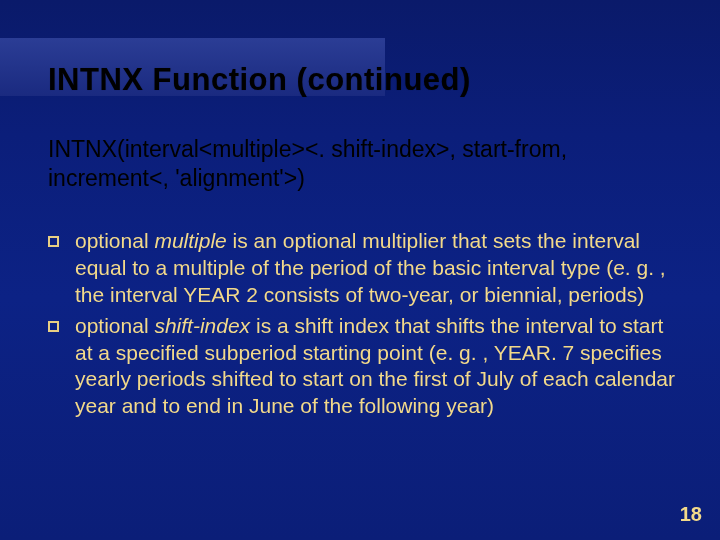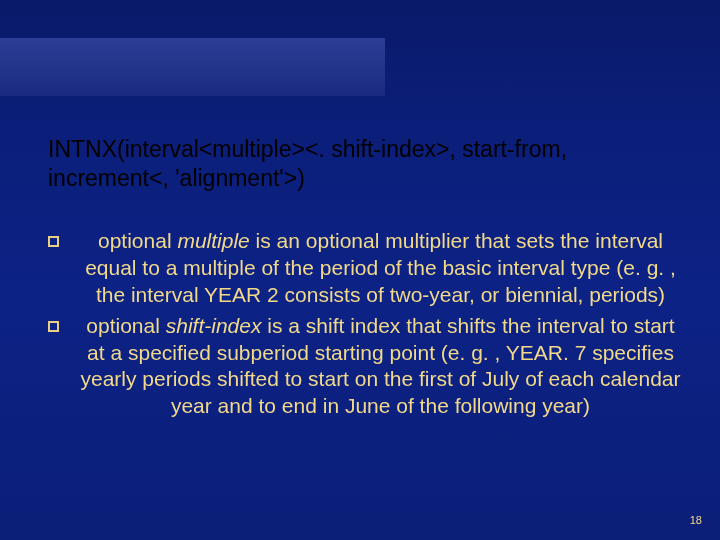--- a/index.html
+++ b/index.html
@@ -50,21 +50,20 @@
   .bullets {
     position: absolute;
     top: 228px;
     left: 48px;
     right: 34px;
   }
   .bullet {
     display: flex;
     align-items: flex-start;
     margin-bottom: 4px;
-    text-align: center;
   }
   .bullet .marker {
     flex: 0 0 auto;
     width: 11px;
     height: 11px;
     margin-top: 8px;
     margin-right: 16px;
     box-sizing: border-box;
     border: 2px solid #e8cf83;
     background: transparent;
@@ -74,28 +73,30 @@
     font-size: 21px;
     line-height: 1.28;
     color: #f2d98a;
   }
   .bullet .text .it { font-style: italic; }
   .pagenum {
     position: absolute;
     right: 18px;
     bottom: 14px;
     color: #f2d98a;
-    font-size: 11px;
+    font-size: 20px;
+    font-weight: bold;
   }
 </style>
 </head>
 <body>
 
 <div class="slide">
   <div class="title-band"></div>
+  <div class="title">INTNX Function (continued)</div>
 
   <div class="syntax">
     <span class="fn">INTNX(</span><span class="it">interval</span><span class="fn">&lt;</span><span class="it">multiple</span><span class="fn">&gt;&lt;. </span><span class="it">shift-index</span><span class="fn">&gt;, </span><span class="it">start-from</span><span class="fn">, </span><span class="it">increment</span><span class="fn">&lt;, '</span><span class="it">alignment</span><span class="fn">'&gt;)</span>
   </div>
 
   <div class="bullets">
     <div class="bullet">
       <div class="marker"></div>
       <div class="text">
         <span>optional </span><span class="it">multiple</span><span> is an optional multiplier that sets the interval equal to a multiple of the period of the basic interval type (e. g. ,  the interval YEAR 2 consists of two-year, or biennial, periods)</span>

